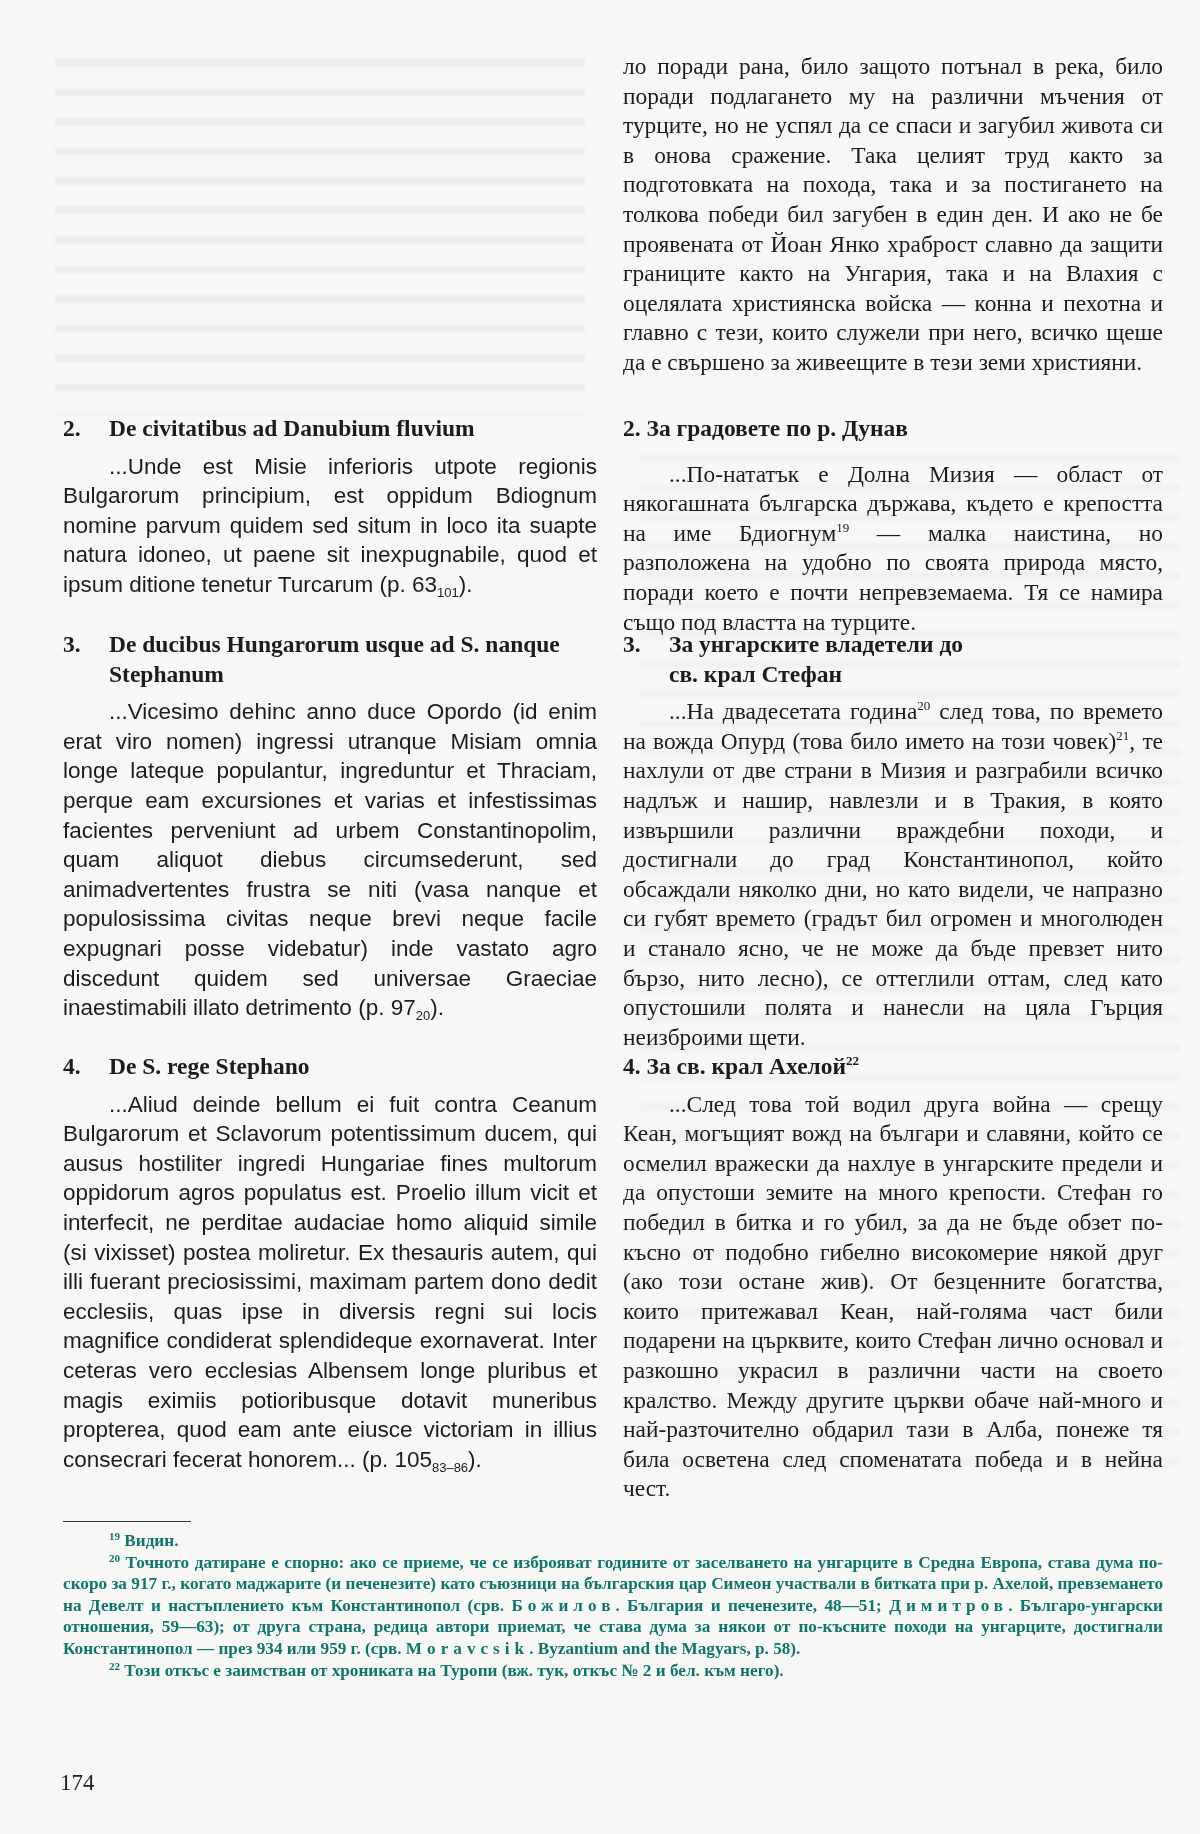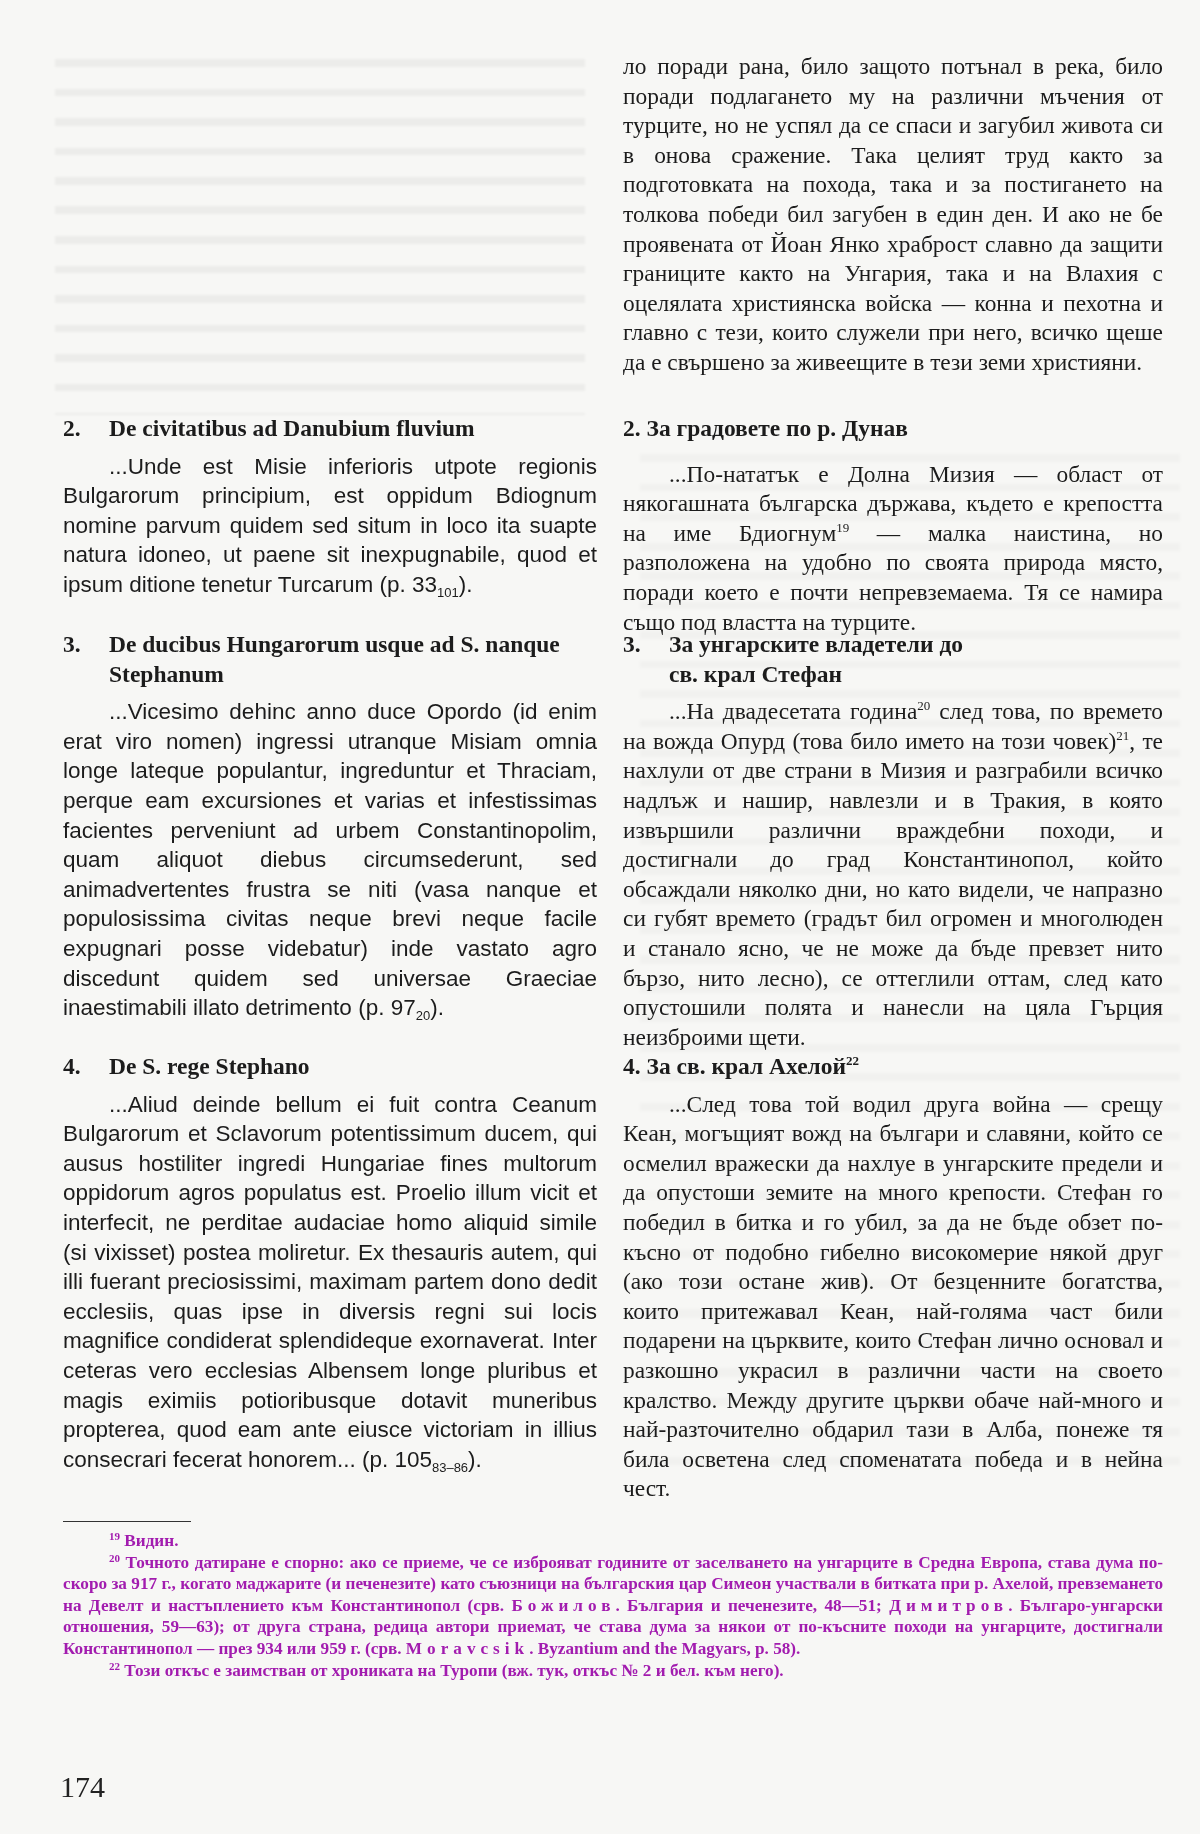--- a/index.html
+++ b/index.html
@@ -41,48 +41,48 @@
   .heading .num.wide { width: 46px; }
   .heading .ttl { flex: 1; }
   sup, sub { font-size: 13px; line-height: 0; }
   sub { vertical-align: -5px; }
   sup { vertical-align: 9px; }
 
   .rule { position: absolute; left: 63px; top: 1521px; width: 128px; height: 1px; background: #333; }
   .footnotes {
     position: absolute; left: 63px; top: 1530px; width: 1100px;
     font-size: 17.2px; line-height: 21.6px; text-align: justify; font-weight: bold;
-    color: #a21caf;
+    color: #0f766e;
   }
   .footnotes p { margin: 0; }
   .fn-indent { text-indent: 46px; }
   .fn-mark { font-size: 11px; vertical-align: 6px; line-height: 0; }
   .spaced { letter-spacing: 5px; }
   .page-number {
     position: absolute; left: 60px; top: 1770px;
-    font-size: 30px; color: #222;
+    font-size: 23px; color: #222;
   }
 </style>
 </head>
 <body>
 
 <div class="page">
   <div class="bleed"></div>
   <div class="bleed2"></div>
 
   <div class="col col-right" style="top:52px;">
     <p class="text">ло поради рана, било защото потънал в река, било поради подлагането му на различни мъчения от турците, но не успял да се спаси и загубил живота си в онова сражение. Така целият труд както за подготовката на похода, така и за постигането на толкова победи бил загубен в един ден. И ако не бе проявената от Йоан Янко храброст славно да защити границите както на Унгария, така и на Влахия с оцелялата християнска войска — конна и пехотна и главно с тези, които служели при него, всичко щеше да е свършено за живеещите в тези земи християни.</p>
   </div>
 
   <div class="col col-left" style="top:414px;">
     <h3 class="heading latin-serif">
       <span class="num wide">2.</span>
       <span class="ttl">De civitatibus ad Danubium fluvium</span>
     </h3>
-    <p class="text latin indent" style="margin-top:8px;"><span>...Unde est Misie inferioris utpote regionis Bulgarorum principium, est oppidum Bdiognum nomine parvum quidem sed situm in loco ita suapte natura idoneo, ut paene sit inexpugnabile, quod et ipsum ditione tenetur Turcarum (p. 33</span><sub>101</sub><span>).</span></p>
+    <p class="text latin indent" style="margin-top:8px;"><span>...Unde est Misie inferioris utpote regionis Bulgarorum principium, est oppidum Bdiognum nomine parvum quidem sed situm in loco ita suapte natura idoneo, ut paene sit inexpugnabile, quod et ipsum ditione tenetur Turcarum (p. 63</span><sub>101</sub><span>).</span></p>
   </div>
 
   <div class="col col-right" style="top:414px;">
     <h3 class="heading">
       <span class="num">2.</span>&nbsp;<span class="ttl">За градовете по р. Дунав</span>
     </h3>
     <p class="text indent" style="margin-top:16px;"><span>...По-нататък е Долна Мизия — област от някогашната българска държава, където е крепостта на име Бдиогнум</span><sup>19</sup><span> — малка наистина, но разположена на удобно по своята природа място, поради което е почти непревземаема. Тя се намира също под властта на турците.</span></p>
   </div>
 
   <div class="col col-left" style="top:630px;">

